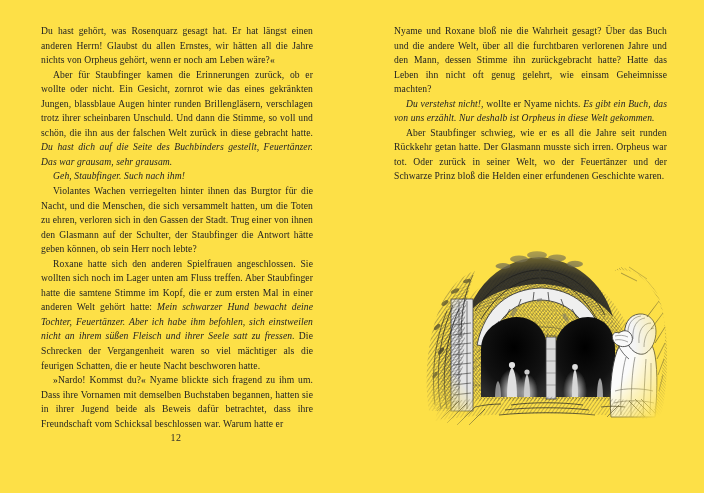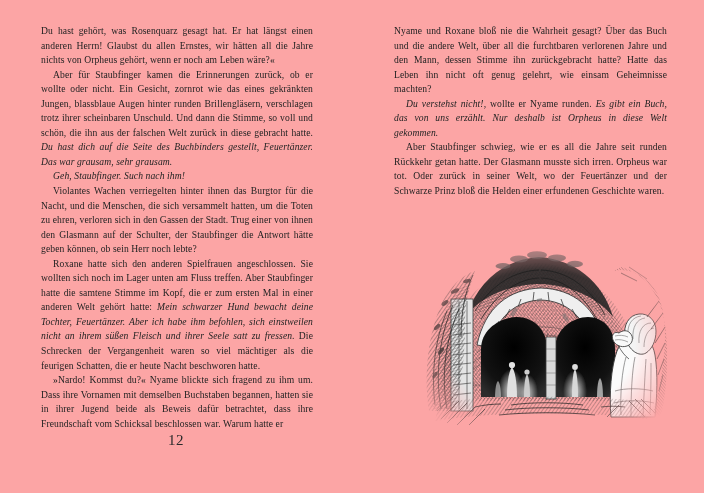--- a/index.html
+++ b/index.html
@@ -12,21 +12,21 @@
     height: 493px;
     font-family: "Liberation Serif", "DejaVu Serif", serif;
     color: #1b1b1b;
     overflow: hidden;
   }
   .spread {
     position: relative;
     width: 704px;
     height: 493px;
     display: flex;
-    background: #fca5a5;
+    background: #fde047;
   }
   .page {
     position: relative;
     width: 352px;
     height: 493px;
     box-sizing: border-box;
   }
   .page-left  { padding: 24px 39px 0 41px; }
   .page-right { padding: 24px 37px 16px 42px; }
 
@@ -48,21 +48,21 @@
   }
   .textblock i, .textblock em {
   }
 
   .folio {
     position: absolute;
     left: 0;
     right: 0;
     top: 432px;
     text-align: center;
-    font-size: 15px;
+    font-size: 10px;
     color: #2a2a2a;
     letter-spacing: 0.04em;
   }
 
   
   .illustration {
     position: absolute;
     left: 63px;
     top: 241px;
     width: 252px;
@@ -83,21 +83,21 @@
         <p class="indent"><span>Violantes Wachen verriegelten hinter ihnen das Burgtor für die Nacht, und die Menschen, die sich versammelt hatten, um die Toten zu ehren, verloren sich in den Gassen der Stadt. Trug einer von ihnen den Glasmann auf der Schulter, der Staubfinger die Antwort hätte geben können, ob sein Herr noch lebte?</span></p>
         <p class="indent"><span>Roxane hatte sich den anderen Spielfrauen angeschlossen. Sie wollten sich noch im Lager unten am Fluss treffen. Aber Staubfinger hatte die samtene Stimme im Kopf, die er zum ersten Mal in einer anderen Welt gehört hatte: </span><i>Mein schwarzer Hund bewacht deine Tochter, Feuertänzer. Aber ich habe ihm befohlen, sich einstweilen nicht an ihrem süßen Fleisch und ihrer Seele satt zu fressen.</i><span> Die Schrecken der Vergangenheit waren so viel mächtiger als die feurigen Schatten, die er heute Nacht beschworen hatte.</span></p>
         <p class="indent"><span>»Nardo! Kommst du?« Nyame blickte sich fragend zu ihm um. Dass ihre Vornamen mit demselben Buchstaben begannen, hatten sie in ihrer Jugend beide als Beweis dafür betrachtet, dass ihre Freundschaft vom Schicksal beschlossen war. Warum hatte er</span></p>
       </div>
     <div class="folio">12</div>
   </div>
 
   <div class="page page-right">
     <div class="textblock" id="right-text">
         <p><span>Nyame und Roxane bloß nie die Wahrheit gesagt? Über das Buch und die andere Welt, über all die furchtbaren verlorenen Jahre und den Mann, dessen Stimme ihn zurückgebracht hatte? Hatte das Leben ihn nicht oft genug gelehrt, wie einsam Geheimnisse machten?</span></p>
-        <p class="indent"><i>Du verstehst nicht!</i><span>, wollte er Nyame runden. </span><i>Es gibt ein Buch, das von uns erzählt. Nur deshalb ist Orpheus in diese Welt gekommen.</i></p>
+        <p class="indent"><i>Du verstehst nicht!</i><span>, wollte er Nyame nichts. </span><i>Es gibt ein Buch, das von uns erzählt. Nur deshalb ist Orpheus in diese Welt gekommen.</i></p>
         <p class="indent"><span>Aber Staubfinger schwieg, wie er es all die Jahre seit runden Rückkehr getan hatte. Der Glasmann musste sich irren. Orpheus war tot. Oder zurück in seiner Welt, wo der Feuertänzer und der Schwarze Prinz bloß die Helden einer erfundenen Geschichte waren.</span></p>
       </div>
 
     <div class="illustration">
       <svg viewBox="0 0 252 196" xmlns="http://www.w3.org/2000/svg">
         <defs>
 
           <pattern id="hatchA" width="3" height="3" patternUnits="userSpaceOnUse" patternTransform="rotate(35)">
             <line x1="0" y1="0" x2="0" y2="3" stroke="#3a3a3a" stroke-width="1.05"></line>
           </pattern>

